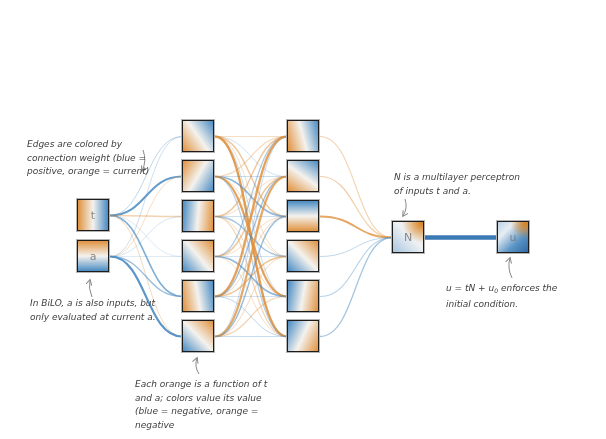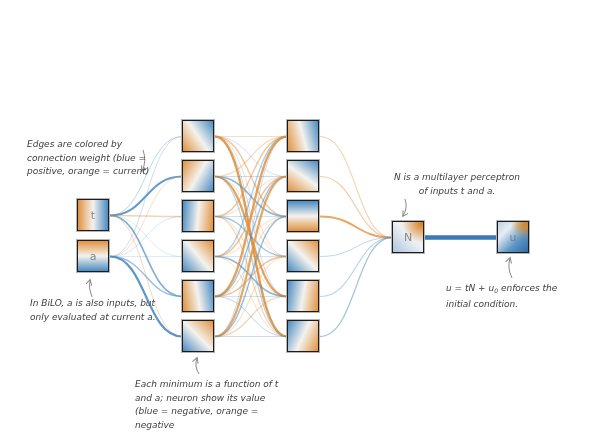--- a/index.html
+++ b/index.html
@@ -142,27 +142,27 @@
     <div>connection weight (blue =</div>
     <div>positive, orange = current)</div>
   </div>
 
   <div class="annotation" style="left:30px;top:297px;">
     <div>In BiLO, a is also inputs, but</div>
     <div>only evaluated at current a.</div>
   </div>
 
   <div class="annotation" style="left:135px;top:378px;">
-    <div>Each minimum is a function of t</div>
-    <div>and a; neuron show its value</div>
+    <div>Each orange is a function of t</div>
+    <div>and a; colors value its value</div>
     <div>(blue = negative, orange =</div>
     <div>negative</div>
   </div>
 
-  <div class="annotation" style="left:394px;top:171px;text-align:center;">
+  <div class="annotation" style="left:394px;top:171px;">
     <div>N is a multilayer perceptron</div>
     <div>of inputs t and a.</div>
   </div>
 
   <div class="annotation" style="left:446px;top:282px;">
     <div><span>u = tN + u</span><span class="sub">0</span><span> enforces the</span></div>
     <div>initial condition.</div>
   </div>
 
 </div>

